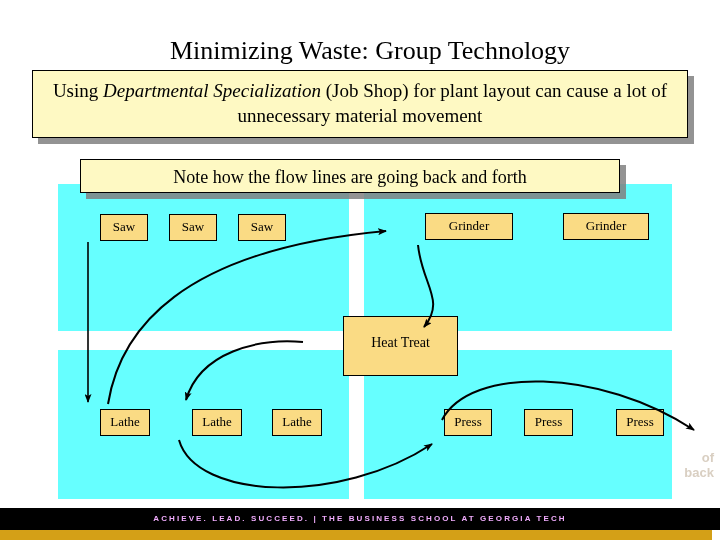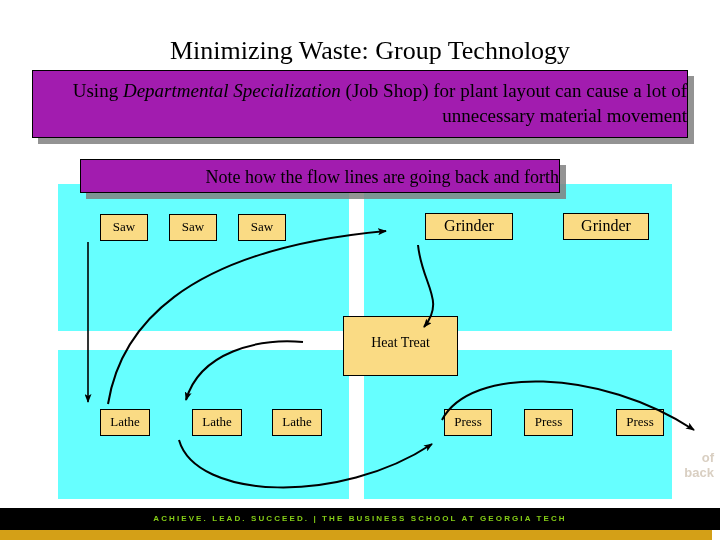--- a/index.html
+++ b/index.html
@@ -24,43 +24,43 @@
     text-align: center;
     font-size: 26px;
     line-height: 30px;
     color: #000000;
     white-space: nowrap;
   }
 
   
   .green-banner {
     position: absolute;
-    background: #a21caf;
+    background: #fef9c3;
     border: 1px solid #000000;
     box-shadow: 6px 6px 0 0 rgba(128,128,128,0.85);
     box-sizing: border-box;
     color: #000000;
-    text-align: right;
+    text-align: center;
   }
   #subtitle-banner {
     left: 32px;
     top: 70px;
     width: 656px;
     height: 68px;
     padding-top: 7px;
     font-size: 19px;
     line-height: 25px;
   }
   #subtitle-banner .emph {
     font-style: italic;
   }
   #note-banner {
     left: 80px;
     top: 159px;
-    width: 480px;
+    width: 540px;
     height: 34px;
     padding-top: 5px;
     font-size: 18px;
     line-height: 24px;
   }
 
   
   .dept-block {
     position: absolute;
     background: #66ffff;
@@ -78,21 +78,21 @@
     box-sizing: border-box;
     color: #000000;
     text-align: center;
     font-size: 13px;
     line-height: 24px;
     height: 27px;
     white-space: nowrap;
     margin-left: 36px;
   }
   .machine.big {
-    font-size: 16px;
+    font-size: 13px;
   }
 
   
   #saw-1   { left: 64px;  top: 214px; width: 48px; }
   #saw-2   { left: 133px; top: 214px; width: 48px; }
   #saw-3   { left: 202px; top: 214px; width: 48px; }
   
   #grinder-1 { left: 389px; top: 213px; width: 88px; }
   #grinder-2 { left: 527px; top: 213px; width: 86px; }
   
@@ -134,21 +134,21 @@
   }
 
   
   #footer-bar {
     position: absolute;
     left: 0;
     bottom: 10px;
     width: 720px;
     height: 22px;
     background: #000000;
-    color: #84cc16;
+    color: #f0abfc;
     text-align: center;
   }
   #footer-text {
     display: block;
     font-family: "Liberation Sans", sans-serif;
     font-size: 8px;
     line-height: 22px;
     letter-spacing: 2.1px;
     font-weight: bold;
     white-space: nowrap;

